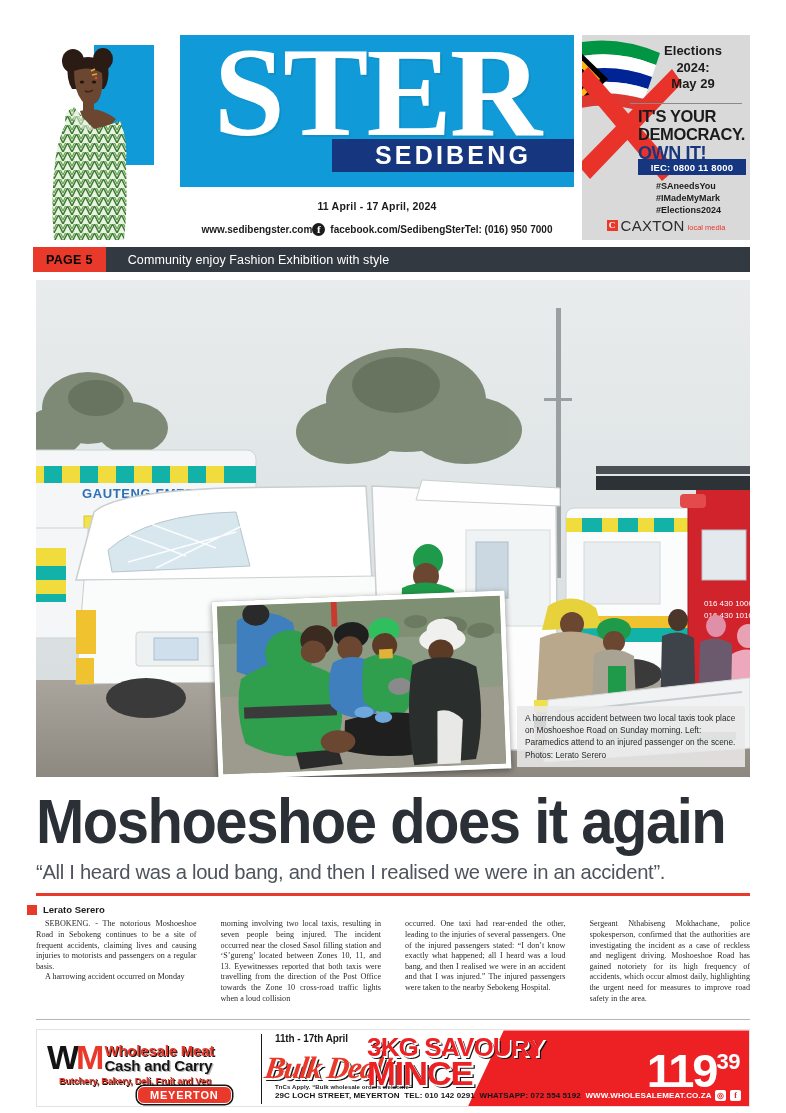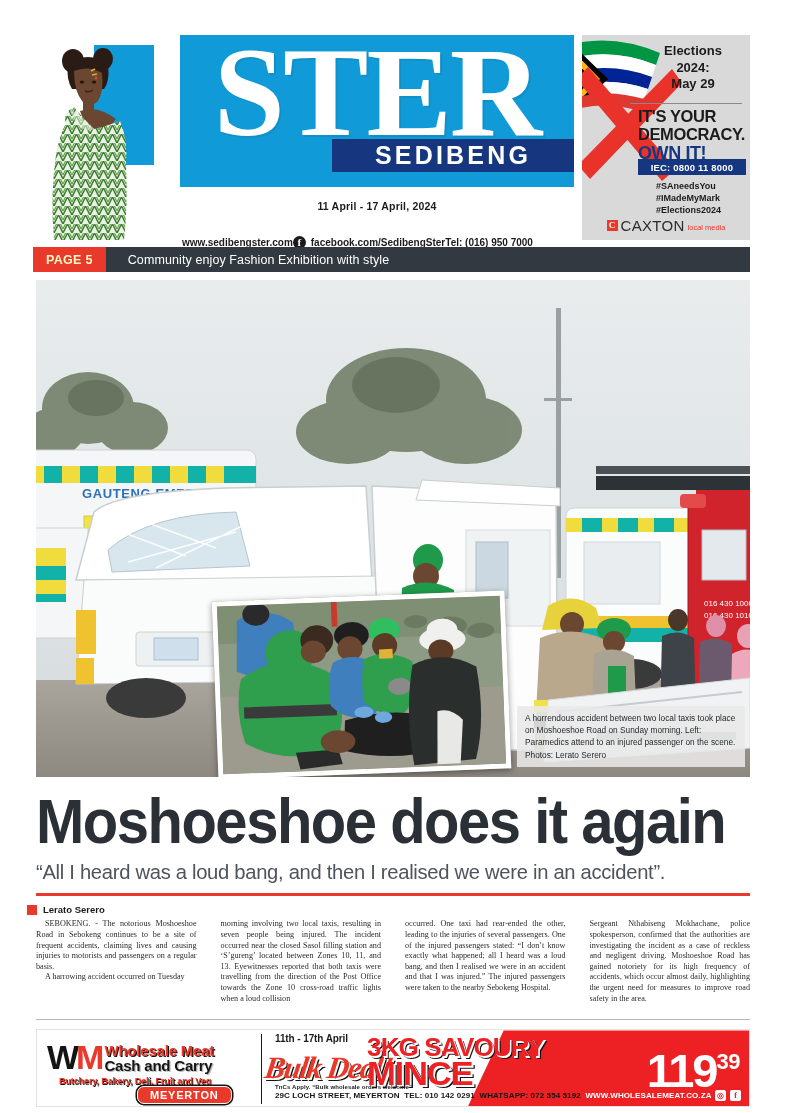--- a/index.html
+++ b/index.html
@@ -75,22 +75,22 @@
     text-align: center;
     font-size: 10.5px;
     font-weight: bold;
     color: #1b1b1b;
     margin-top: 13px;
     letter-spacing: 0.2px;
   }
   .contact-row {
     display: flex;
     align-items: center;
-    justify-content: flex-start;
-    margin-top: 24px;
+    justify-content: center;
+    margin-top: 11px;
     padding: 0 2px;
     font-size: 10px;
     font-weight: bold;
     color: #1b1b1b;
   }
   .contact-fb { display: flex; align-items: center; gap: 5px; }
   .fb-icon {
     width: 13px; height: 13px; border-radius: 50%;
     background: #1b1b1b; color: #fff;
     font-family: "Liberation Serif", serif;
@@ -155,21 +155,21 @@
   .banner {
     margin: 7px 36px 0 36px;
     height: 25px;
     background: #333940;
     display: flex;
     align-items: stretch;
     position: relative;
   }
   .banner-tag {
     background: #E8392B;
-    color: #fef9c3;
+    color: #000000;
     font-weight: bold;
     font-size: 12.5px;
     letter-spacing: 0.3px;
     padding: 0 13px;
     display: flex; align-items: center;
     margin-left: -3px;
   }
   .banner-text {
     color: #ffffff;
     font-size: 12.5px;
@@ -693,21 +693,21 @@
   <div class="rule-red"></div>
 
   <div class="byline">
     <span class="byline-sq"></span>
     <span class="byline-name">Lerato Serero</span>
   </div>
 
   <div class="cols">
     <div class="col">
       <p class="ind">SEBOKENG. - The notorious Moshoeshoe Road in Sebokeng continues to be a site of frequent accidents, claiming lives and causing injuries to motorists and passengers on a regular basis.</p>
-      <p class="ind">A harrowing accident occurred on Tuesday</p>
+      <p class="ind">A harrowing accident occurred on Monday</p>
     </div>
     <div class="col">
       <p>morning involving two local taxis, resulting in seven people being injured. The incident occurred near the closed Sasol filling station and ‘S’gureng’ located between Zones 10, 11, and 13. Eyewitnesses reported that both taxis were travelling from the direction of the Post Office towards the Zone 10 cross-road traffic lights when a loud collision</p>
     </div>
     <div class="col">
       <p>occurred. One taxi had rear-ended the other, leading to the injuries of several passengers. One of the injured passengers stated: “I don’t know exactly what happened; all I heard was a loud bang, and then I realised we were in an accident and that I was injured.” The injured passengers were taken to the nearby Sebokeng Hospital.</p>
     </div>
     <div class="col">
       <p>Sergeant Nthabiseng Mokhachane, police spokesperson, confirmed that the authorities are investigating the incident as a case of reckless and negligent driving. Moshoeshoe Road has gained notoriety for its high frequency of accidents, which occur almost daily, highlighting the urgent need for measures to improve road safety in the area.</p>
     </div>

